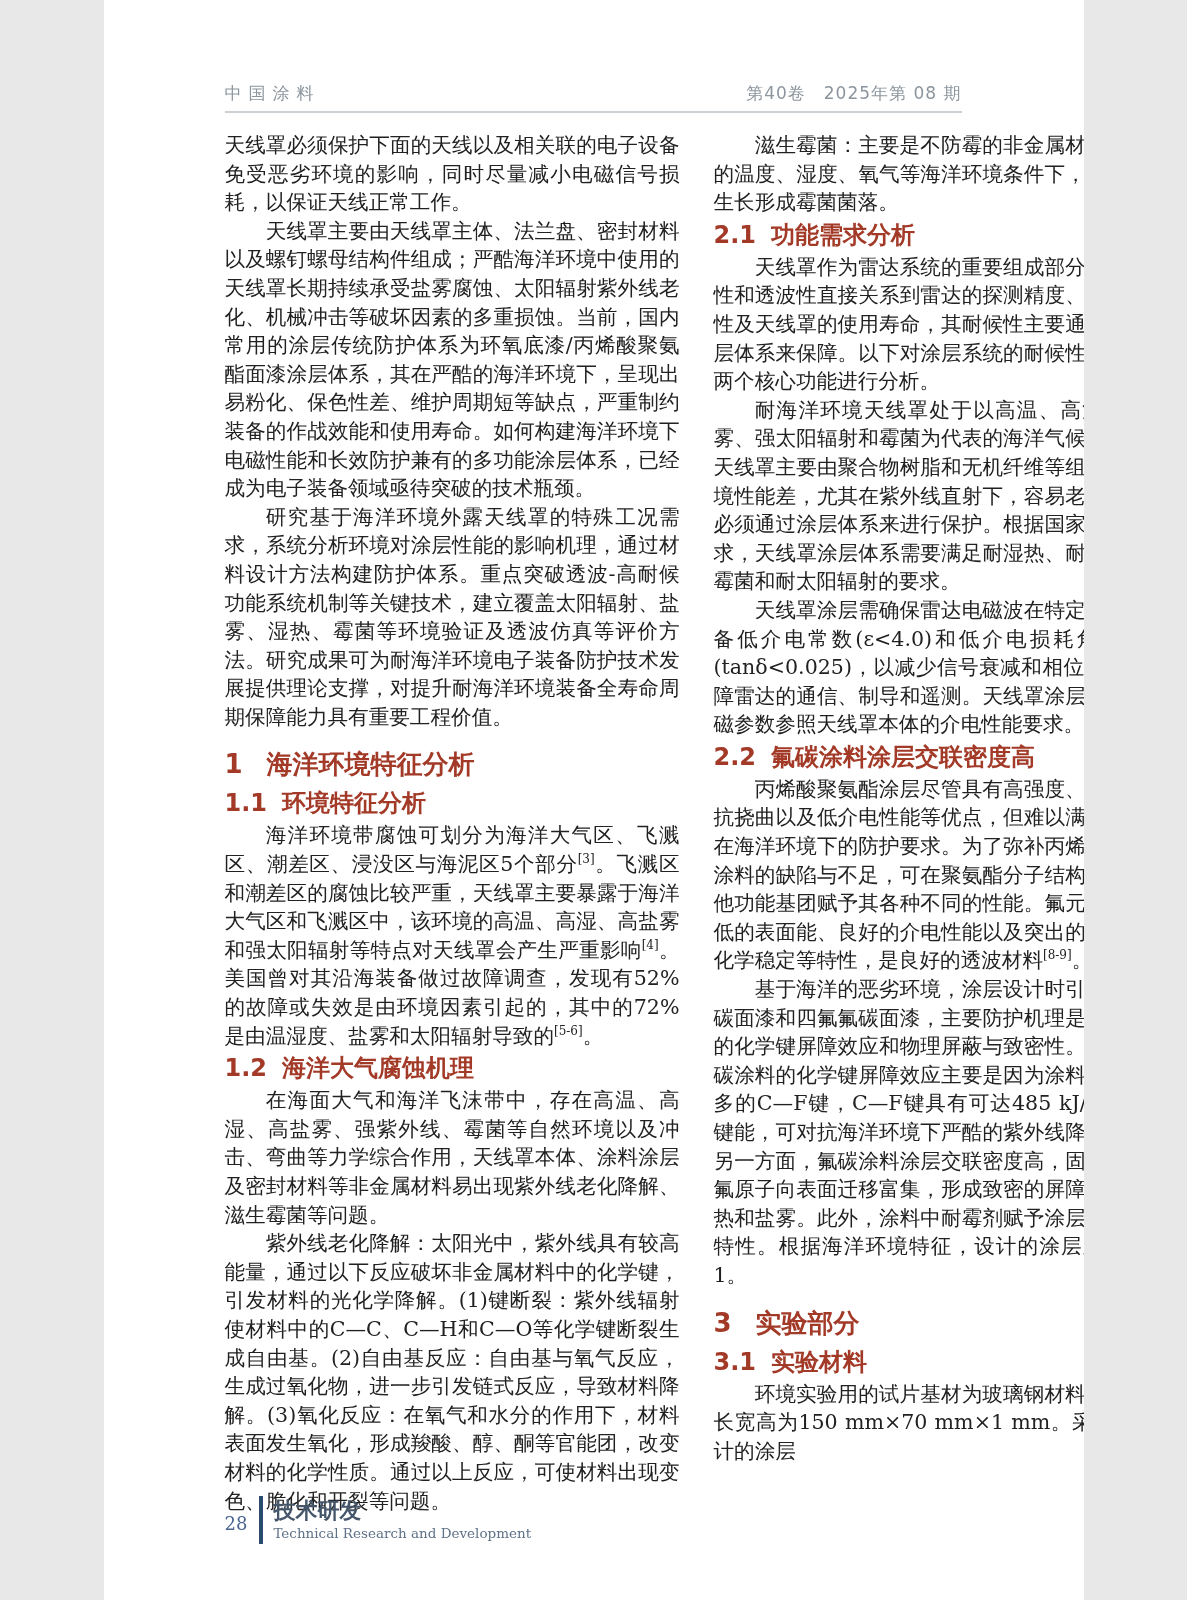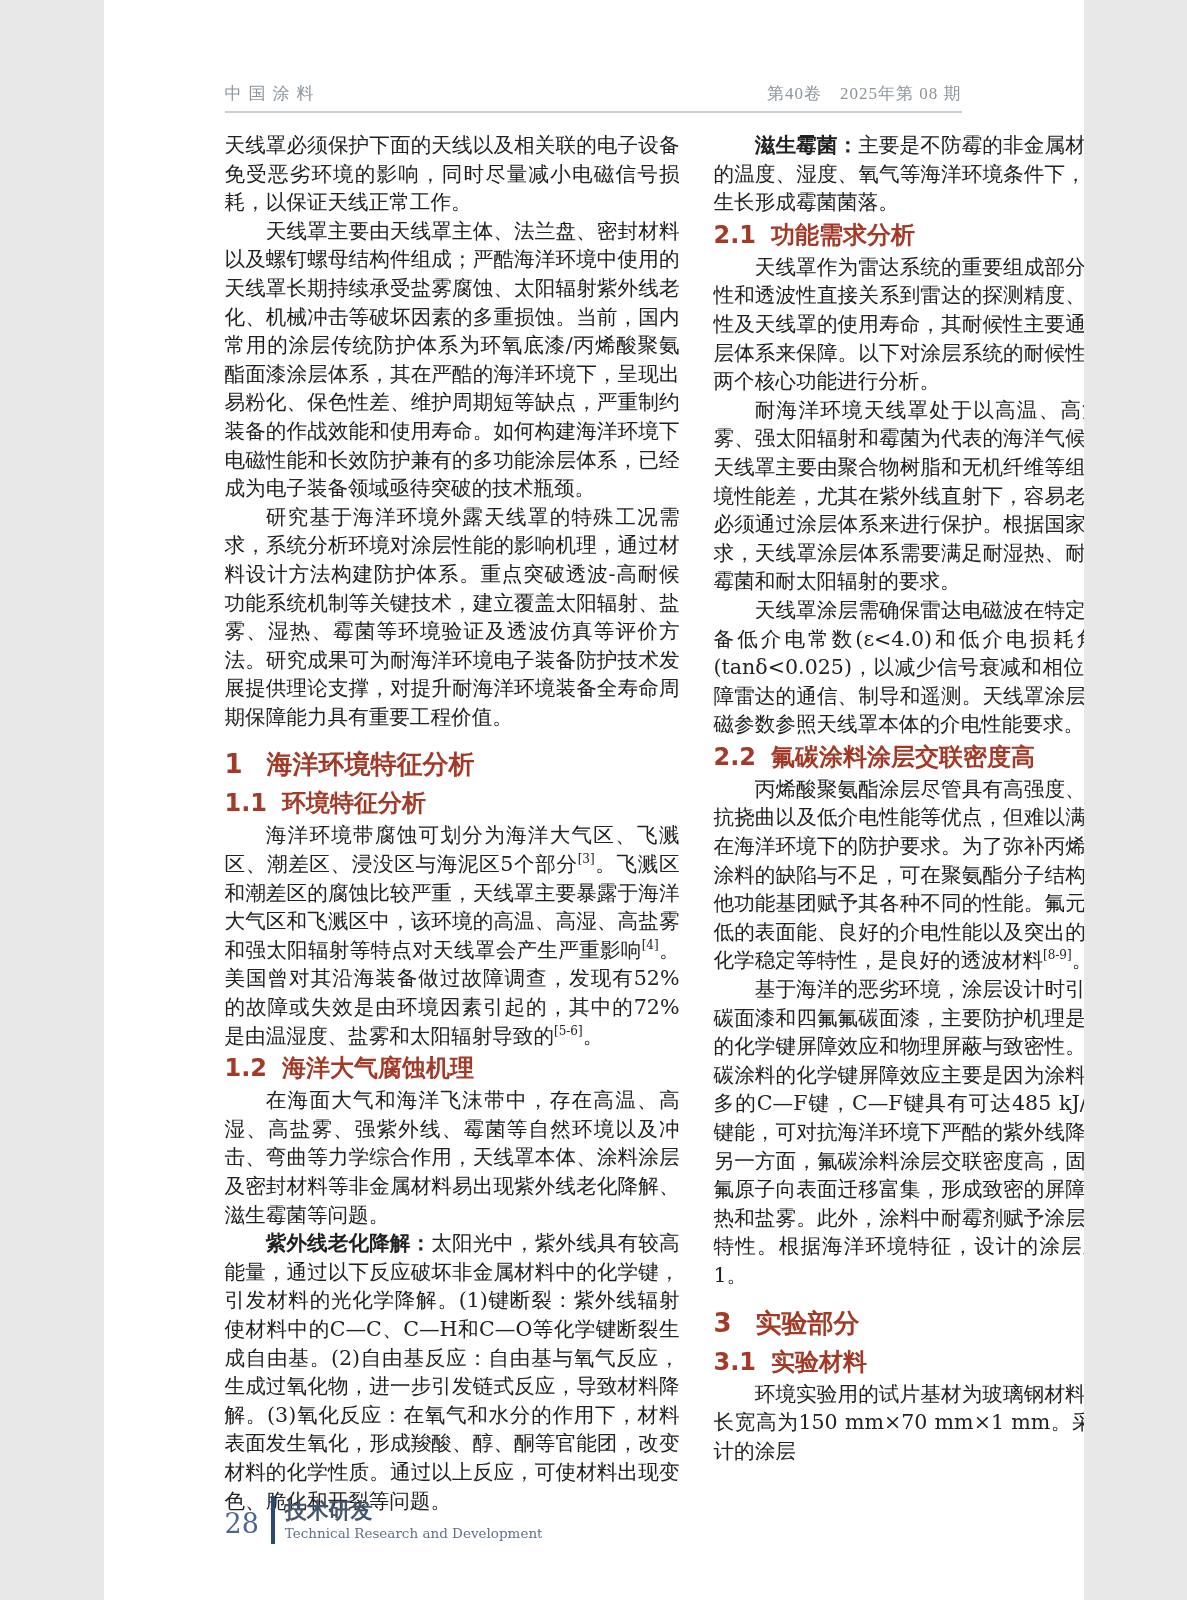--- a/index.html
+++ b/index.html
@@ -4,42 +4,42 @@
 <style>
   html,body{margin:0;padding:0;background:#e8e8e8;}
   .page{position:relative;width:980px;height:1600px;background:#ffffff;margin:0 auto;
         font-family:"DejaVu Serif",serif;color:#212121;overflow:hidden;}
 
   
   .header{position:absolute;left:121px;right:122px;top:82px;display:flex;
           justify-content:space-between;align-items:baseline;
           font-family:"DejaVu Sans",sans-serif;color:#8C959D;font-size:17px;}
   .journal-name{letter-spacing:7px;}
-  .issue-info{letter-spacing:1px;font-family:Liberation Serif, serif;}
+  .issue-info{letter-spacing:1px;}
   .header-rule{position:absolute;left:121px;right:122px;top:111px;height:2px;background:#CBD0D4;}
 
   
   .content{position:absolute;left:121px;top:131px;width:944px;display:flex;gap:34px;}
   .col{width:455px;}
 
   .para{font-size:20.6px;line-height:28.6px;text-align:justify;margin:0;text-indent:2em;}
   .para.noindent{text-indent:0;font-family:Liberation Serif, serif;}
-  .para b{font-weight:bold;}
+  .para b{font-weight:normal;}
   .para sup{font-size:12px;line-height:0;}
 
   .h1{font-family:"DejaVu Sans",sans-serif;font-weight:bold;color:#A33A28;
       font-size:26px;line-height:36px;margin:15px 0 8px;}
   .h1 .num{margin-right:24px;}
   .h2{font-family:"DejaVu Sans",sans-serif;font-weight:bold;color:#A33A28;
       font-size:24px;line-height:27px;margin:5px 0 4px;}
   .h2 .num{margin-right:15px;}
 
   
   .footer{position:absolute;left:121px;top:1496px;display:flex;align-items:center;}
-  .page-num{font-size:27px;color:#4A6690;margin-right:12px;align-self:flex-end;
+  .page-num{font-size:18px;color:#4A6690;margin-right:12px;align-self:flex-end;
             line-height:40px;font-family:"DejaVu Serif",serif;}
   .footer-bar{width:4px;height:48px;background:#2B4B6F;margin-right:10px;}
   .footer-text .cn{font-family:Liberation Sans, sans-serif;font-weight:bold;
                    font-size:22px;color:#45566A;line-height:26px;}
   .footer-text .en{font-family:"DejaVu Serif",serif;font-size:13.5px;color:#5E7187;line-height:19px;}
 </style>
 </head>
 <body>
 
 <div class="page">

